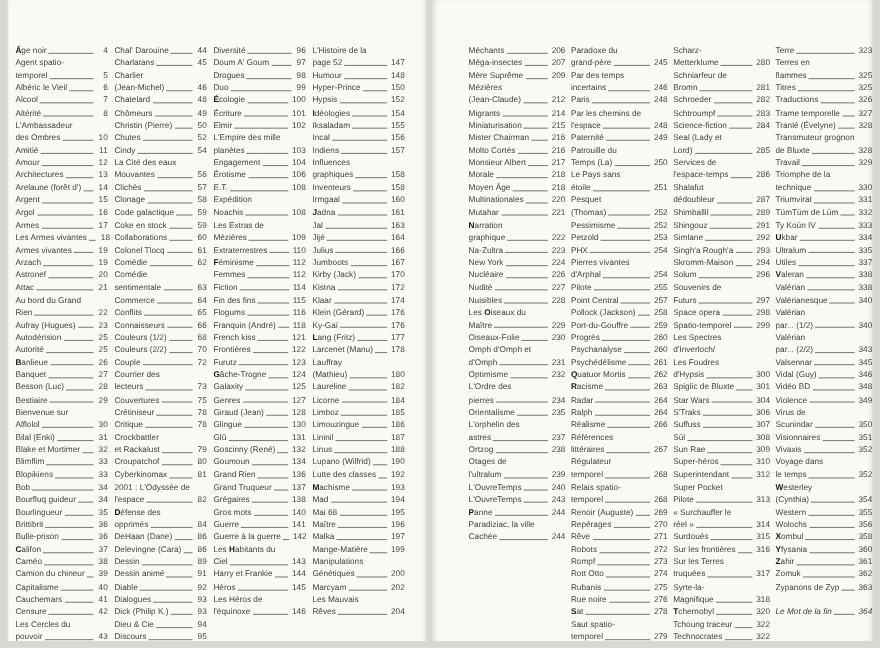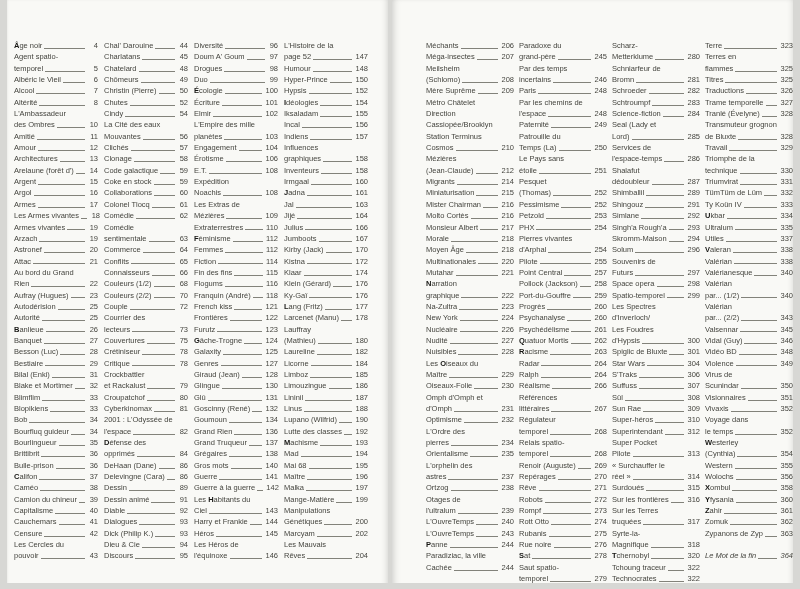--- a/index.html
+++ b/index.html
@@ -214,20 +214,30 @@
           </div>
           <div class="entry">
             <div class="line">
               <span class="txt">Bestiaire</span>
               <span class="leader"></span>
               <span class="num">29</span>
             </div>
           </div>
           <div class="entry">
             <div class="line">
+              <span class="txt">Bienvenue sur</span>
+            </div>
+            <div class="line">
+              <span class="txt">Alflolol</span>
+              <span class="leader"></span>
+              <span class="num">30</span>
+            </div>
+          </div>
+          <div class="entry">
+            <div class="line">
               <span class="txt">Bilal (Enki)</span>
               <span class="leader"></span>
               <span class="num">31</span>
             </div>
           </div>
           <div class="entry">
             <div class="line">
               <span class="txt">Blake et Mortimer</span>
               <span class="leader"></span>
               <span class="num">32</span>
@@ -341,20 +351,30 @@
               <span class="txt">Chal' Darouine</span>
               <span class="leader"></span>
               <span class="num">44</span>
             </div>
           </div>
           <div class="entry">
             <div class="line">
               <span class="txt">Charlatans</span>
               <span class="leader"></span>
               <span class="num">45</span>
+            </div>
+          </div>
+          <div class="entry">
+            <div class="line">
+              <span class="txt">Charlier</span>
+            </div>
+            <div class="line">
+              <span class="txt">(Jean-Michel)</span>
+              <span class="leader"></span>
+              <span class="num">46</span>
             </div>
           </div>
           <div class="entry">
             <div class="line">
               <span class="txt">Chatelard</span>
               <span class="leader"></span>
               <span class="num">48</span>
             </div>
           </div>
           <div class="entry">
@@ -1257,52 +1277,23 @@
           </div>
           <div class="entry">
             <div class="line">
               <span class="txt">Méga-insectes</span>
               <span class="leader"></span>
               <span class="num">207</span>
             </div>
           </div>
           <div class="entry">
             <div class="line">
-              <span class="txt">Meilsheim</span>
-            </div>
-            <div class="line">
-              <span class="txt">(Schlomo)</span>
-              <span class="leader"></span>
-              <span class="num">208</span>
-            </div>
-          </div>
-          <div class="entry">
-            <div class="line">
               <span class="txt">Mère Suprême</span>
               <span class="leader"></span>
               <span class="num">209</span>
-            </div>
-          </div>
-          <div class="entry">
-            <div class="line">
-              <span class="txt">Métro Châtelet</span>
-            </div>
-            <div class="line">
-              <span class="txt">Direction</span>
-            </div>
-            <div class="line">
-              <span class="txt">Cassiopée/Brooklyn</span>
-            </div>
-            <div class="line">
-              <span class="txt">Station Terminus</span>
-            </div>
-            <div class="line">
-              <span class="txt">Cosmos</span>
-              <span class="leader"></span>
-              <span class="num">210</span>
             </div>
           </div>
           <div class="entry">
             <div class="line">
               <span class="txt">Mézières</span>
             </div>
             <div class="line">
               <span class="txt">(Jean-Claude)</span>
               <span class="leader"></span>
               <span class="num">212</span>

